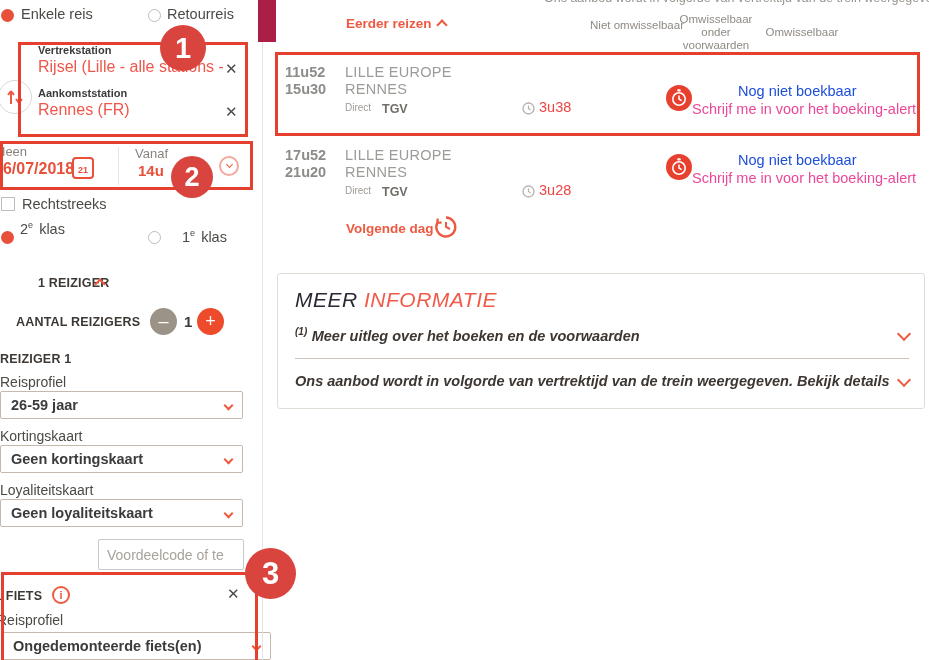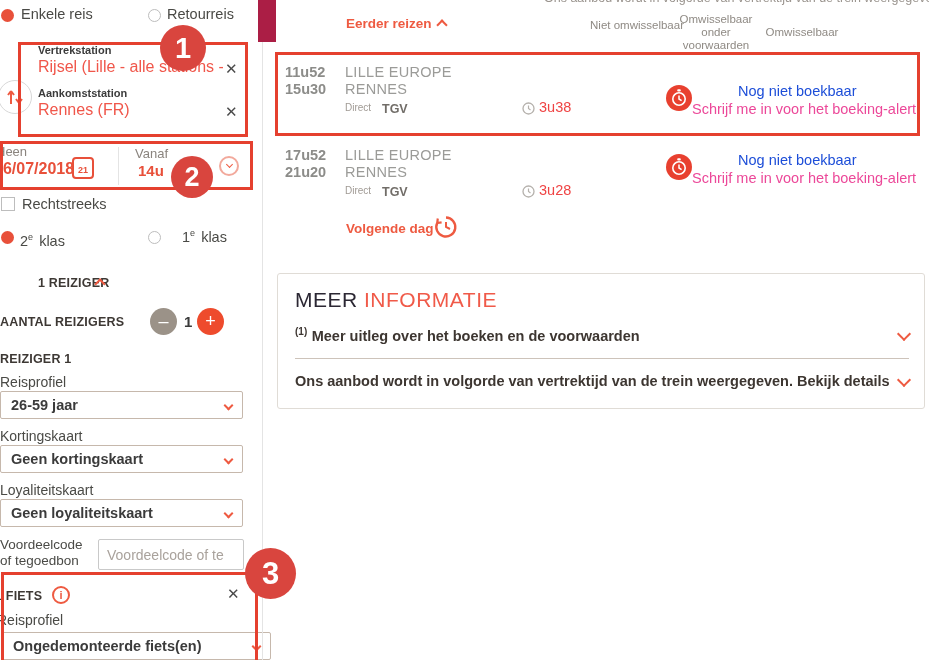--- a/index.html
+++ b/index.html
@@ -106,34 +106,34 @@
     <span class="abs sm-lbl" style="left:135px;top:146px;">Vanaf</span>
     <span class="abs sm-val" style="left:138px;top:162px;">14u</span>
     <div class="abs clock-dd" style="left:219px;top:156px;">
       <i class="chv chv-dn" style="width:5px;height:5px;border-width:1.5px;margin-top:-3px;"></i>
     </div>
 
     <div class="abs checkbox" style="left:1px;top:197px;"></div>
     <span class="abs radio-lbl" style="left:22px;top:196px;">Rechtstreeks</span>
 
     <div class="abs radio-dot" style="left:1px;top:231px;"></div>
-    <span class="abs radio-lbl" style="left:20px;top:232px;">
+    <span class="abs radio-lbl" style="left:20px;top:220px;">
       <span>2</span><sup class="ord">e</sup>
       <span style="margin-left:2px;">klas</span>
     </span>
     <div class="abs radio-off" style="left:148px;top:231px;"></div>
     <span class="abs radio-lbl" style="left:167px;top:228px;margin-left:15px;">
       <span>1</span><sup class="ord">e</sup>
       <span style="margin-left:2px;">klas</span>
     </span>
 
     <span class="abs sec-hdr" style="left:0;top:276px;margin-left:38px;">1 REIZIGER</span>
     <i class="abs chv chv-up" style="left:96px;top:280px;"></i>
 
-    <span class="abs sec-hdr" style="left:0;top:315px;">AANTAL REIZIGERS</span>
+    <span class="abs sec-hdr" style="left:0;top:315px;padding-left:16px;">AANTAL REIZIGERS</span>
     <button class="abs step-btn minus" style="left:150px;top:308px;">–</button>
     <span class="abs" style="left:184px;top:313px;font-size:15px;font-weight:bold;color:#3b3b3b;">1</span>
     <button class="abs step-btn plus" style="left:197px;top:308px;">+</button>
 
     <span class="abs sec-hdr" style="left:0;top:352px;text-align:right;">REIZIGER 1</span>
 
     <span class="abs in-lbl" style="left:0;top:374px;font-size:14px;">Reisprofiel</span>
     <div class="abs sel" style="left:0;top:391px;width:243px;">
       <span class="v">26-59 jaar</span>
       <i class="chv chv-dn"></i>
@@ -144,21 +144,20 @@
       <span class="v">Geen kortingskaart</span>
       <i class="chv chv-dn"></i>
     </div>
 
     <span class="abs in-lbl" style="left:0;top:482px;font-size:14px;">Loyaliteitskaart</span>
     <div class="abs sel" style="left:0;top:499px;width:243px;">
       <span class="v">Geen loyaliteitskaart</span>
       <i class="chv chv-dn"></i>
     </div>
 
-    <span class="abs in-lbl" style="left:0;top:537px;width:96px;">Voordeelcode of tegoedbon</span>
     <div class="abs" style="left:98px;top:539px;width:146px;">
       <input class="txt-input" type="text" placeholder="Voordeelcode of te" style="">
     </div>
 
     <span class="abs sec-hdr" style="left:-5px;top:589px;">1 FIETS</span>
     <i class="abs info-icon" style="left:52px;top:586px;">i</i>
     <span class="abs x-icon" style="left:227px;top:585px;">✕</span>
     <span class="abs in-lbl" style="left:-3px;top:612px;font-size:14px;">Reisprofiel</span>
     <div class="abs sel" style="left:2px;top:632px;width:269px;">
       <span class="v">Ongedemonteerde fiets(en)</span>
@@ -227,21 +226,21 @@
       <span class="abs alert-link" style="left:416px;top:170px;">Schrijf me in voor het boeking-alert</span>
     </div>
 
     <span class="abs orange-link" style="left:70px;top:221px;">Volgende dag</span>
     <svg class="abs" width="24" height="24" viewBox="0 0 24 24" style="left:158px;top:215px;">
       <path d="M12 2.5 A9.5 9.5 0 1 1 3.2 8" fill="none" stroke="#ee5a41" stroke-width="2.4"></path>
       <path d="M3.8 3.5 L3.2 8 L7.6 7.4" fill="none" stroke="#ee5a41" stroke-width="2.2"></path>
       <path d="M12 7 V12 L16 14" stroke="#ee5a41" stroke-width="2" fill="none"></path>
     </svg>
 
-    <div class="abs card" style="left:1px;top:273px;width:648px;height:136px;">
+    <div class="abs card" style="left:1px;top:273px;width:648px;height:136px;font-style:italic;">
       <div class="card-title" style="position:absolute;left:17px;top:14px;">
         <span class="t1">MEER</span>
         <span class="t2">INFORMATIE</span>
       </div>
       <div class="abs" style="left:17px;top:52px;width:614px;">
         <span class="card-sup">(1)</span>
         <span class="card-row-txt">Meer uitleg over het boeken en de voorwaarden</span>
         <i class="chv chv-dn chv-big" style="position:absolute;right:0;top:3px;"></i>
       </div>
       <div class="abs card-div" style="left:17px;top:84px;width:614px;"></div>

